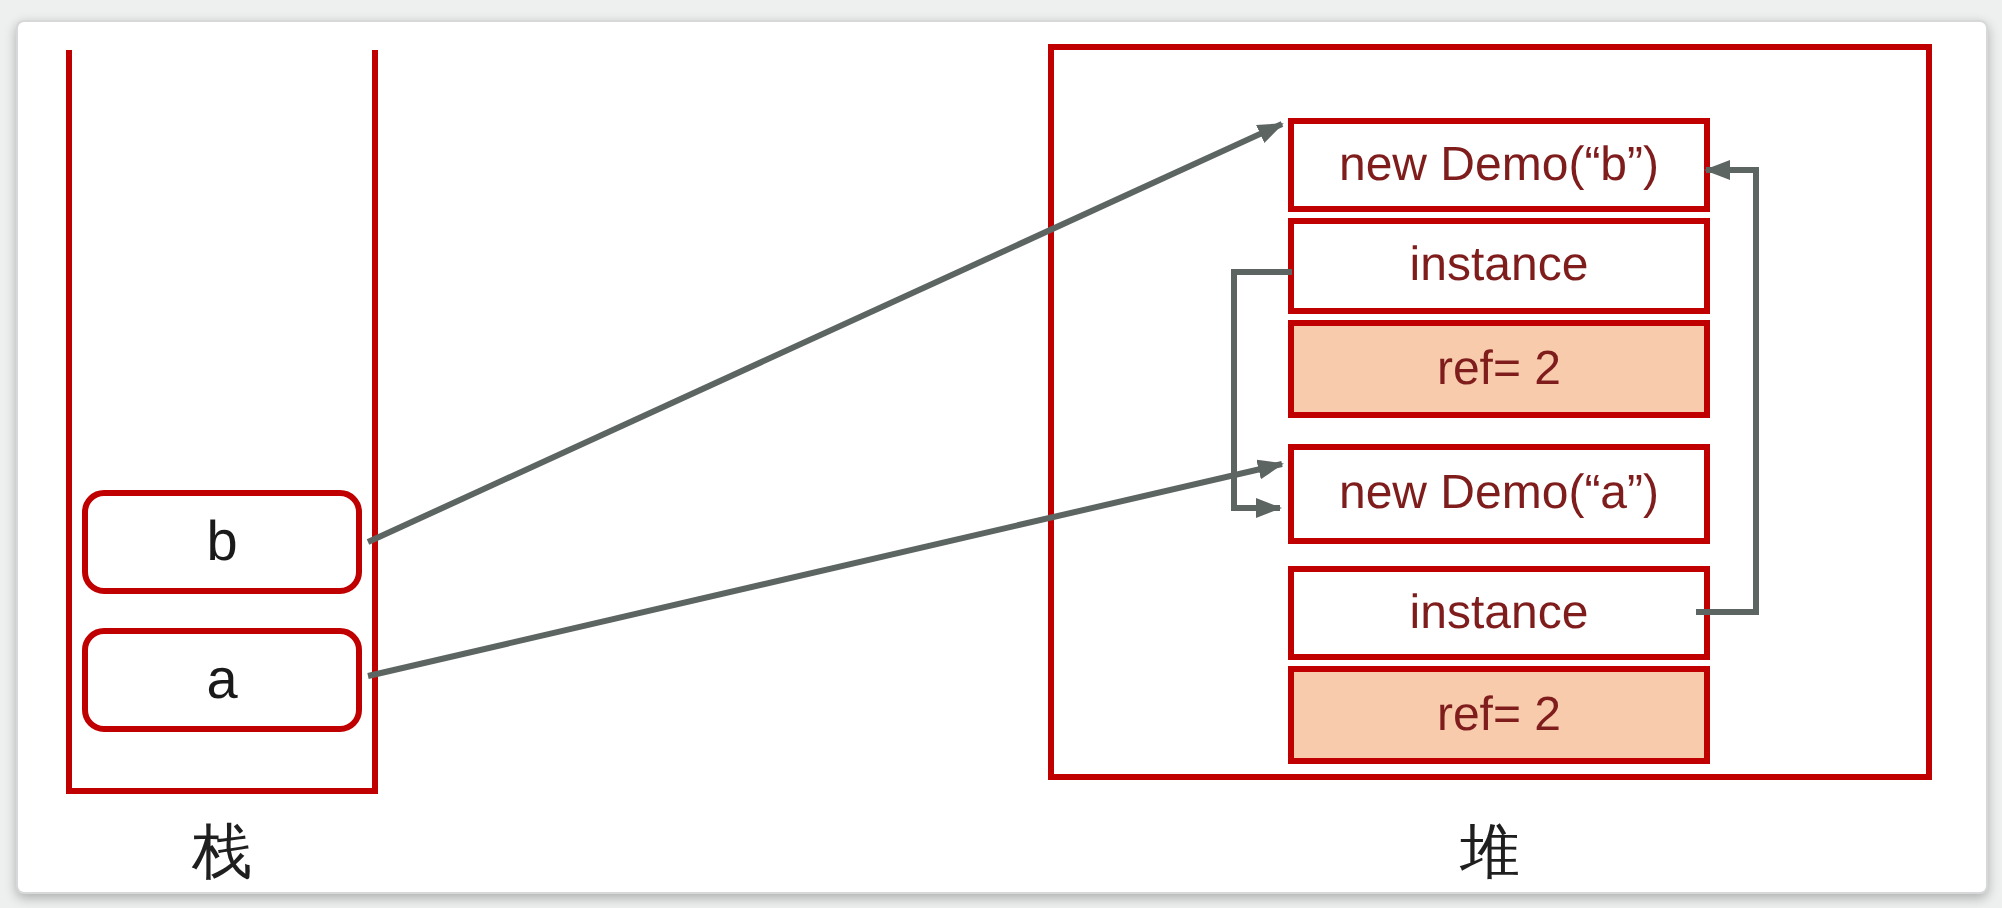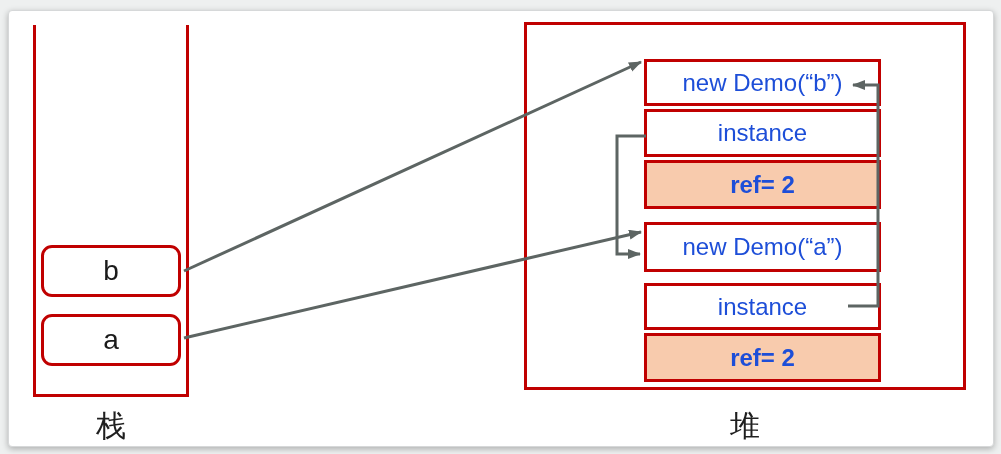--- a/index.html
+++ b/index.html
@@ -47,29 +47,29 @@
   .heap-frame{
     position:absolute;
     left:524px;top:22px;width:442px;height:368px;
     box-sizing:border-box;
     border:3px solid #C00000;
     background:transparent;
   }
   
   .heap-cell{
     position:absolute;
-    left:644px;width:237px;
+    left:644px;width:211px;
     box-sizing:border-box;
     border:3px solid #C00000;
     background:#ffffff;
     display:flex;align-items:center;justify-content:center;
-    font-size:24px;color:#1d4ed8;
+    font-size:24px;color:#7f1d1d;
     white-space:nowrap;
   }
-  .heap-cell.highlight{background:#F8CBAD;font-weight:bold;}
+  .heap-cell.highlight{background:#F8CBAD;}
   .cell-demo-b{top:59px;height:47px;}
   .cell-inst-b{top:109px;height:48px;}
   .cell-ref-b{top:160px;height:49px;}
   .cell-demo-a{top:222px;height:50px;}
   .cell-inst-a{top:283px;height:47px;}
   .cell-ref-a{top:333px;height:49px;}
   
   .region-label{
     position:absolute;
     top:405px;height:42px;

